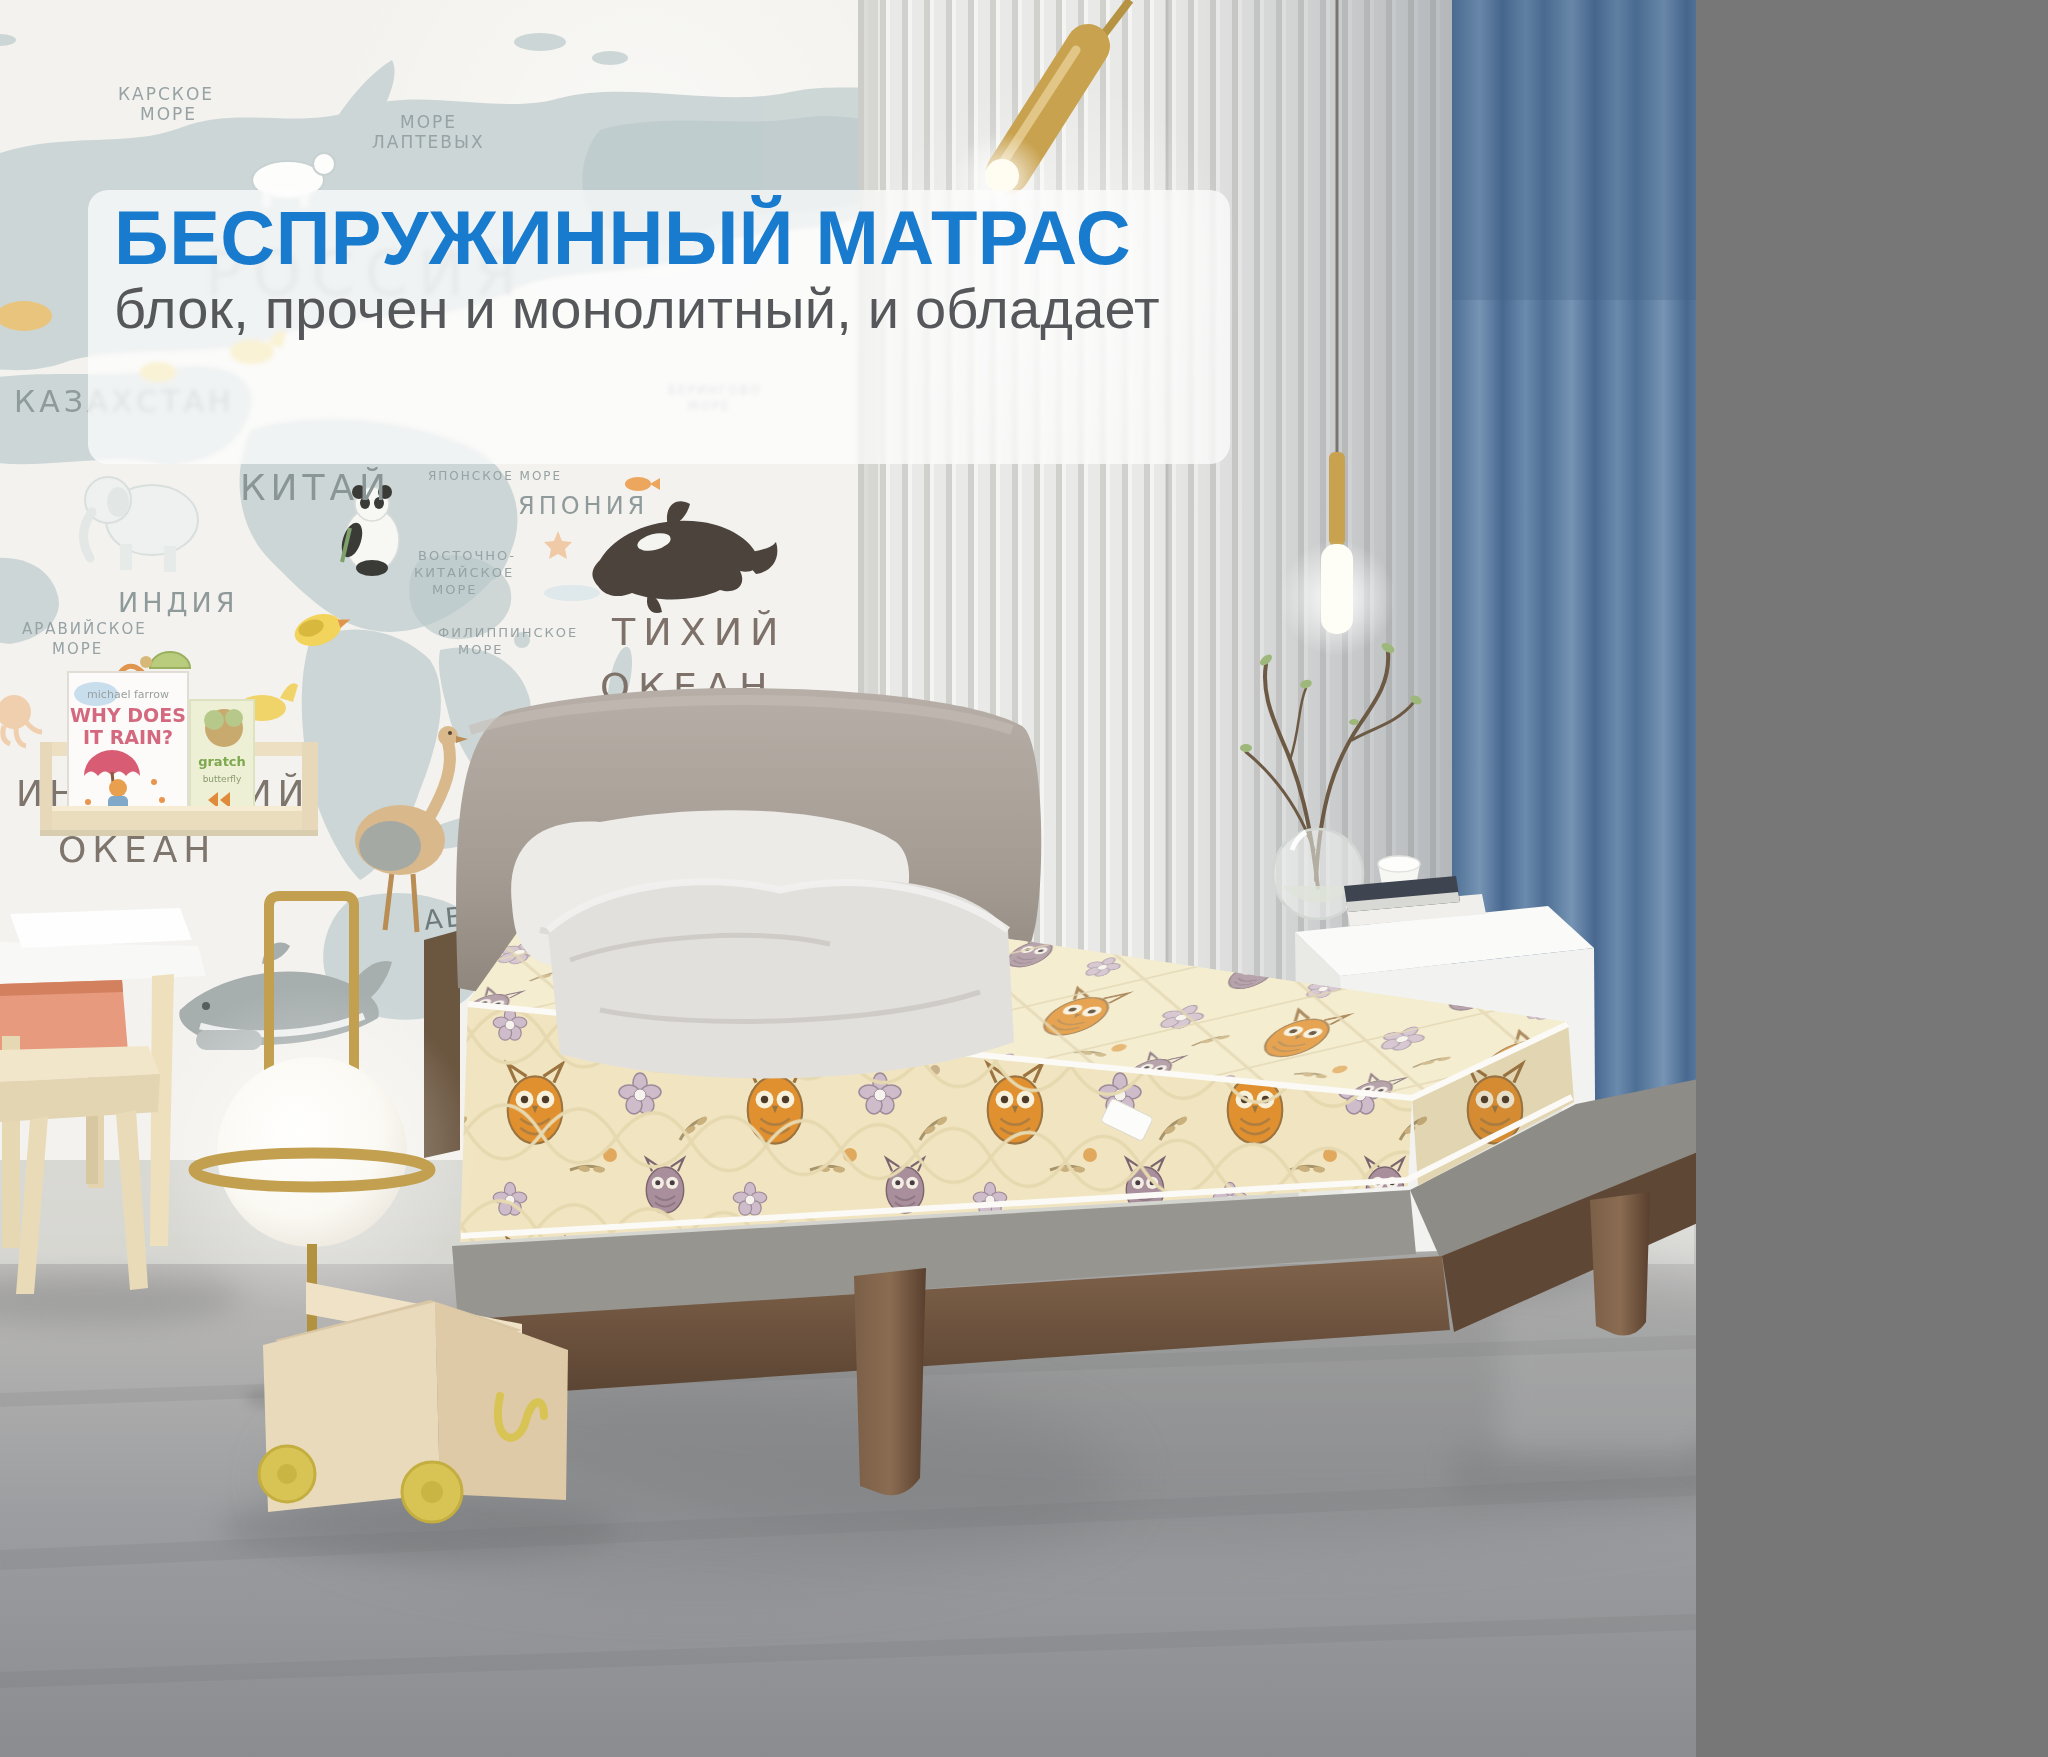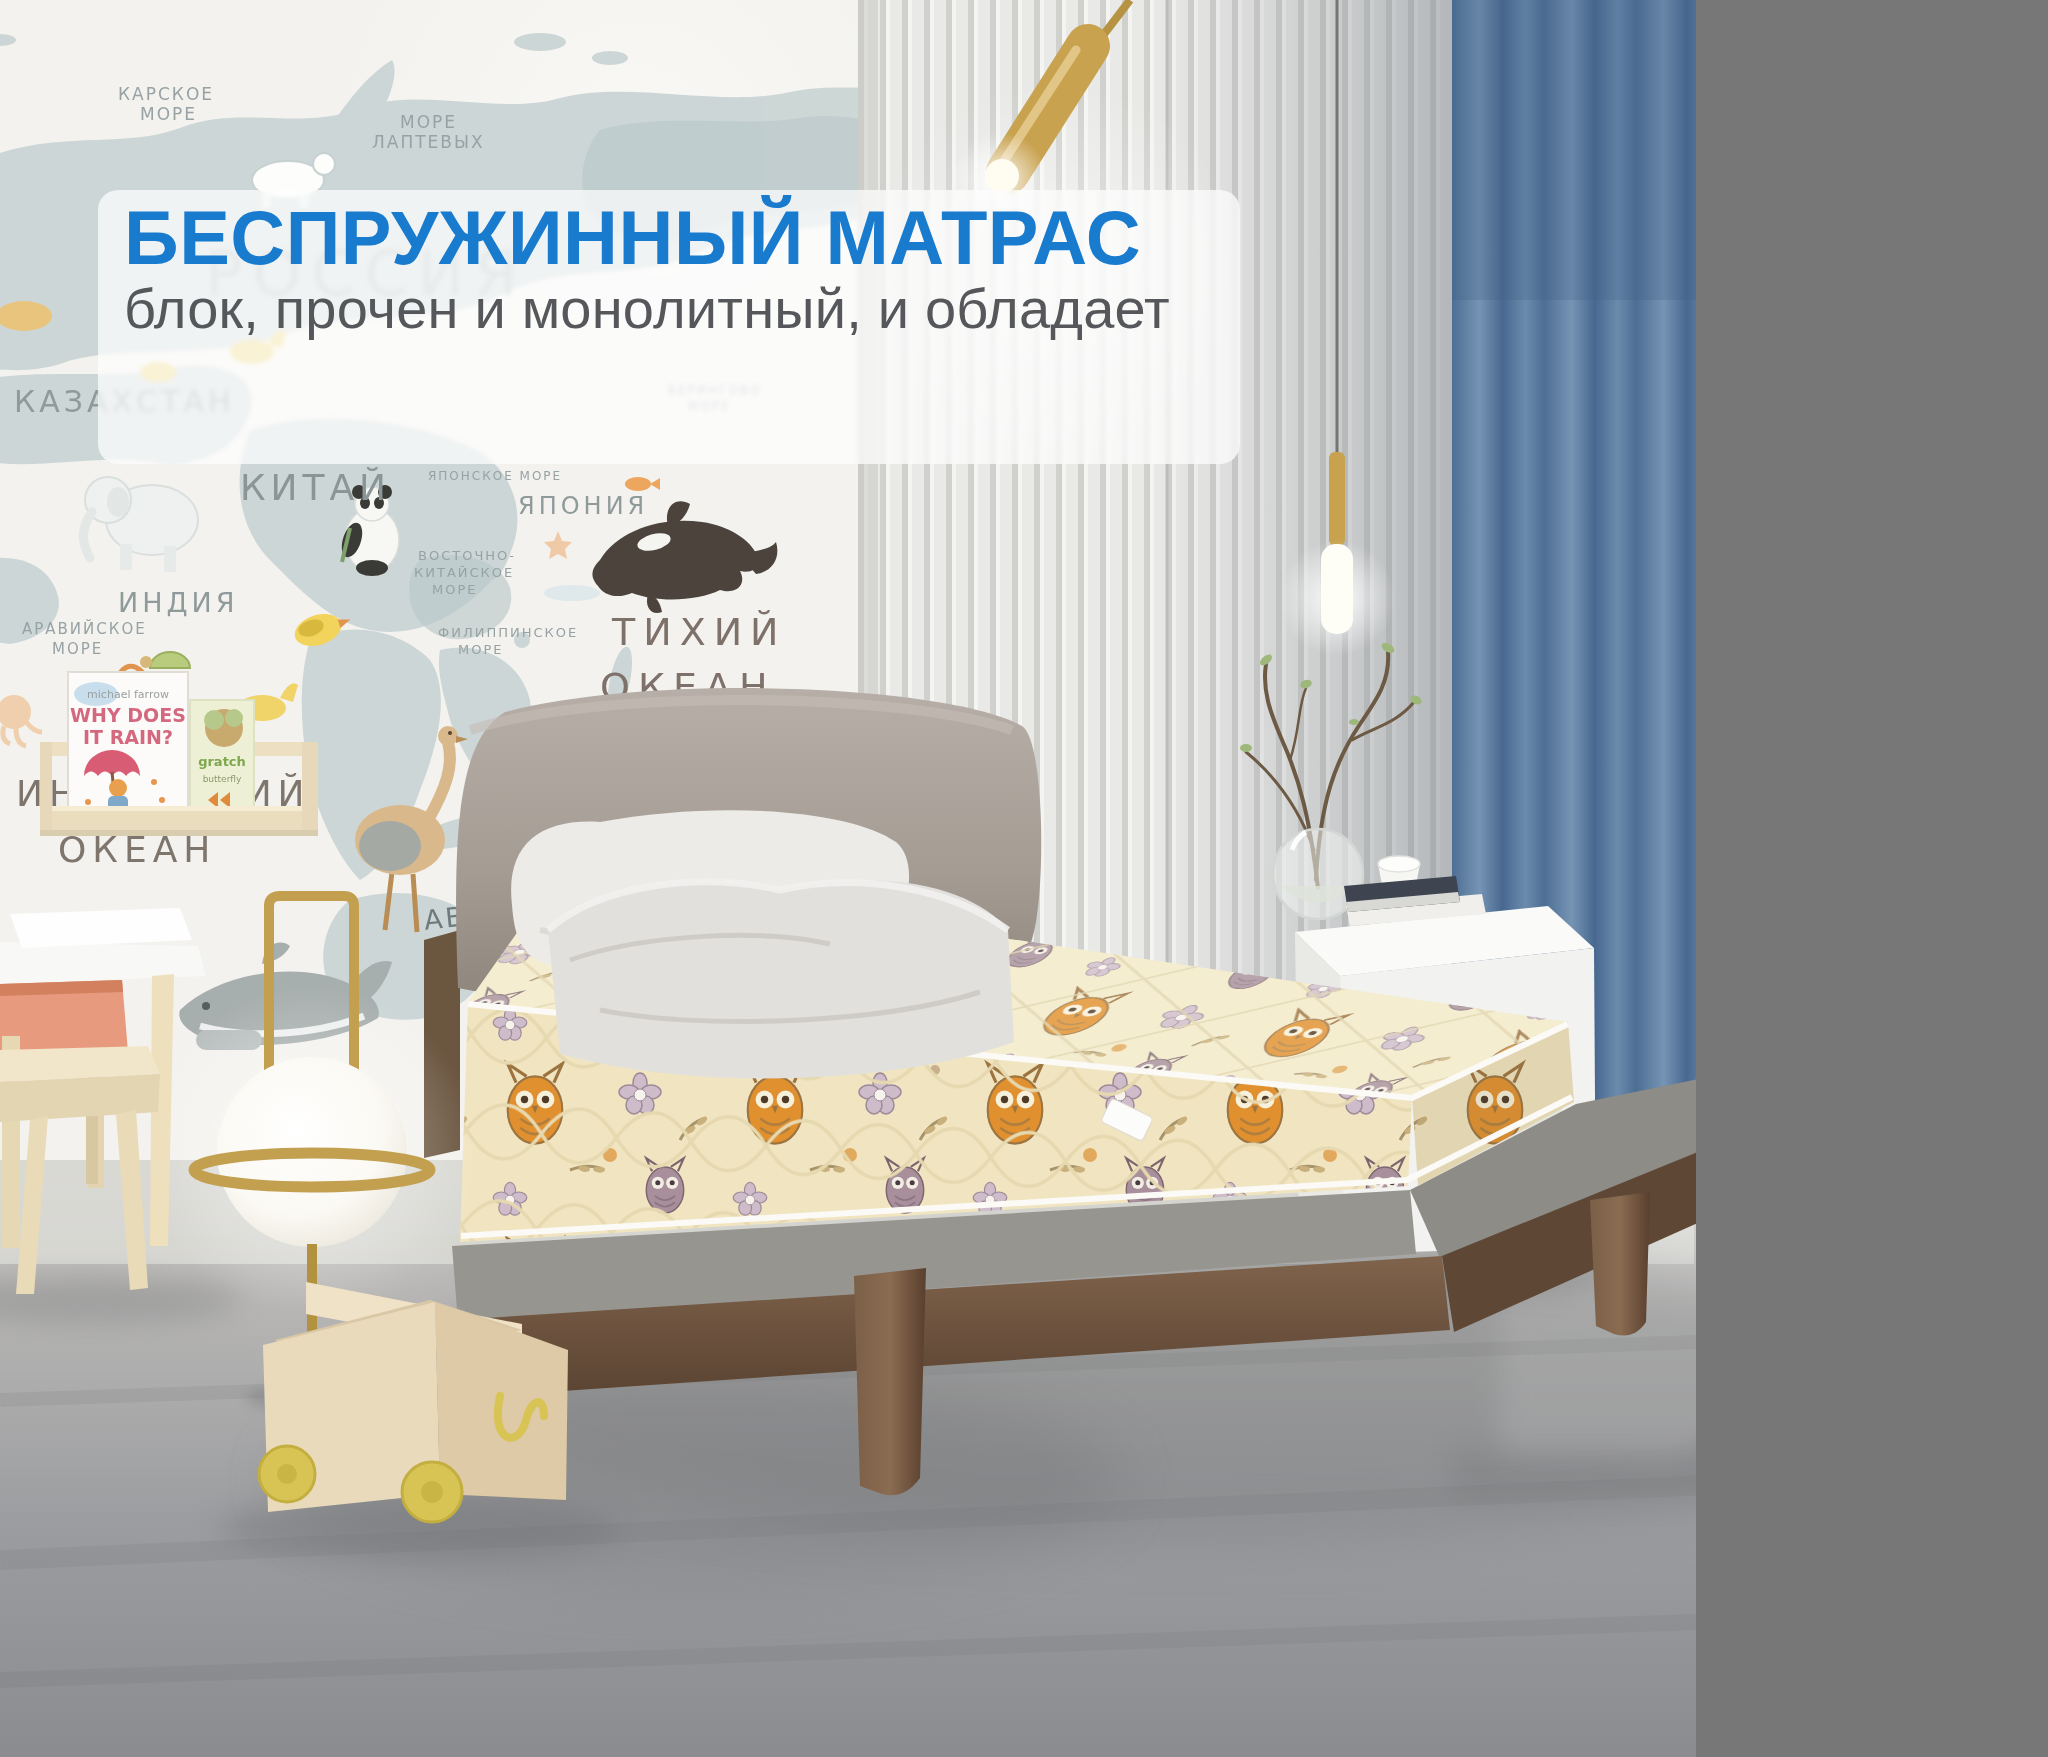--- a/index.html
+++ b/index.html
@@ -1,21 +1,21 @@
 <!DOCTYPE html>
 <html><head>
 <meta charset="utf-8">
 <style>
   html,body{margin:0;padding:0;background:#777;}
   .stage{position:relative;width:1696px;height:1757px;overflow:hidden;background:#f3f2ef;
          font-family:"Liberation Sans",sans-serif;}
   svg.scene{position:absolute;left:0;top:0;width:2048px;height:1757px;display:block;}
   .promo{position:absolute;left:88px;top:190px;width:1142px;height:274px;box-sizing:border-box;
          padding:8px 26px;border-radius:20px;background:rgba(253,254,254,0.72);
-         backdrop-filter:blur(2px);margin-left:10px;}
+         backdrop-filter:blur(2px);}
   .promo-title{font-size:76px;line-height:80px;font-weight:bold;color:#187bce;letter-spacing:0.5px;
                font-family:"Liberation Sans",sans-serif;white-space:nowrap;}
   .promo-line{font-size:56px;line-height:62px;color:#56575a;letter-spacing:0.2px;white-space:nowrap;}
   text{font-family:"DejaVu Sans",sans-serif;}
 </style>
 </head>
 <body>
 
 <div class="stage">
 <svg class="scene" viewBox="0 0 2048 1757">

